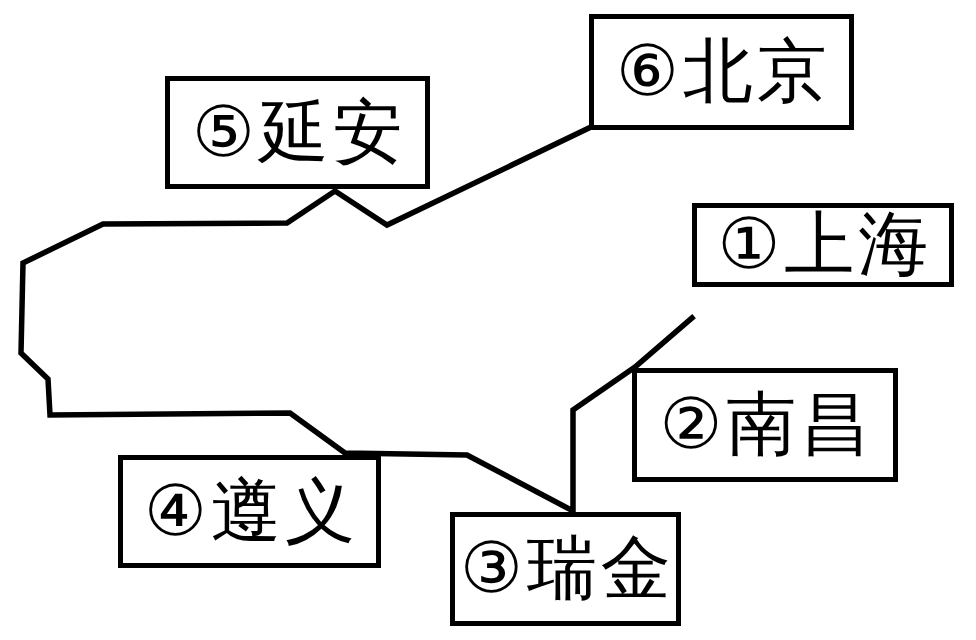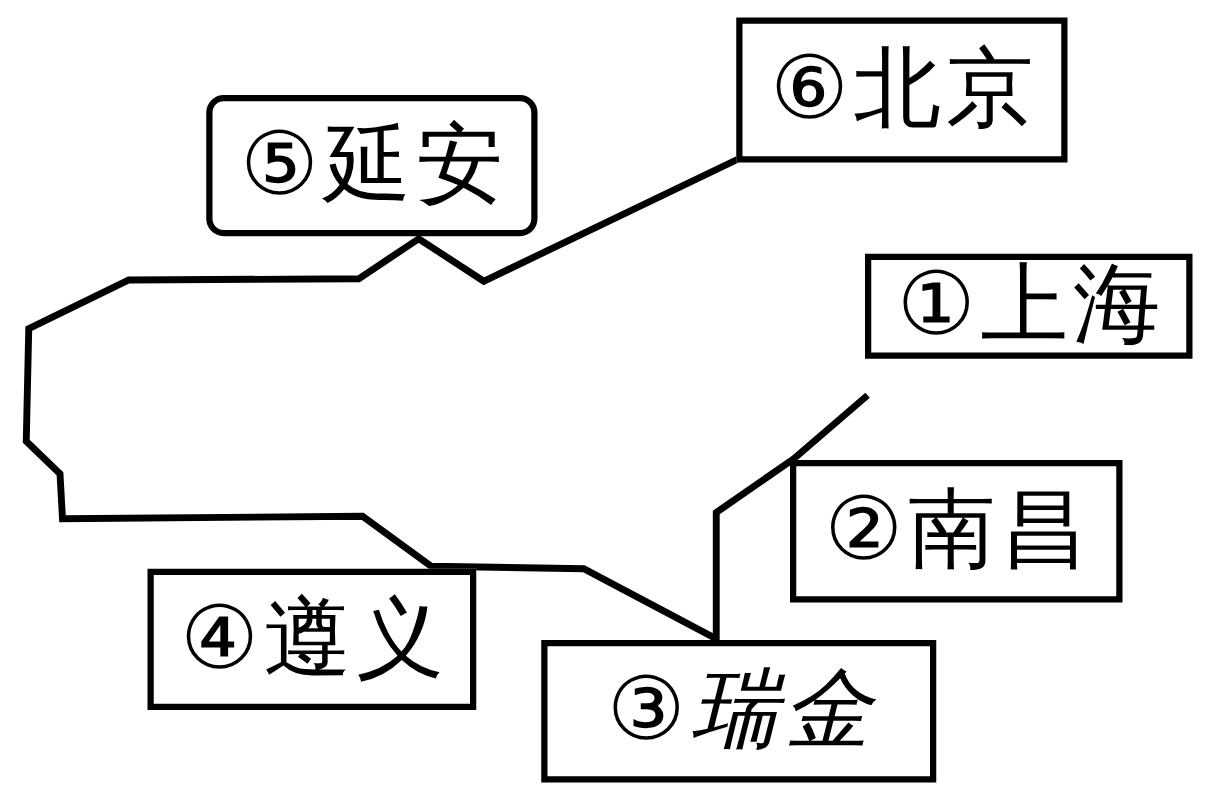--- a/index.html
+++ b/index.html
@@ -40,24 +40,24 @@
     justify-content: center;
     color: #000000;
     font-size: 70px;
     line-height: 1;
     letter-spacing: 4px;
     white-space: nowrap;
     overflow: hidden;
   }
   .label-box span { display: inline-block; transform: translateX(2px); }
   .b-beijing  { left: 589px; top: 14px;  width: 265px; height: 116px; }
-  .b-yanan    { left: 165px; top: 76px;  width: 265px; height: 113px; border-radius: 14px; }
+  .b-yanan    { left: 165px; top: 76px;  width: 265px; height: 113px; }
   .b-shanghai { left: 692px; top: 203px; width: 262px; height: 84px; }
   .b-nanchang { left: 632px; top: 368px; width: 266px; height: 114px; }
-  .b-ruijin   { left: 433px; top: 512px; width: 316px; height: 114px; font-style: italic; }
+  .b-ruijin   { left: 450px; top: 512px; width: 231px; height: 114px; }
   .b-zunyi    { left: 82px;  top: 455px; width: 263px; height: 113px; margin-left: 36px; }
 </style>
 </head>
 <body>
 
 <div class="stage">
 
   <svg class="route-svg" viewBox="0 0 976 640" xmlns="http://www.w3.org/2000/svg">
     <polyline points="589,128 387,225 335,191 287,223 103,224 23,263 21,353 48,379 50,415 290,413 345,453 467,455 573,511 573,410 635,367 692,318"></polyline>
   </svg>

